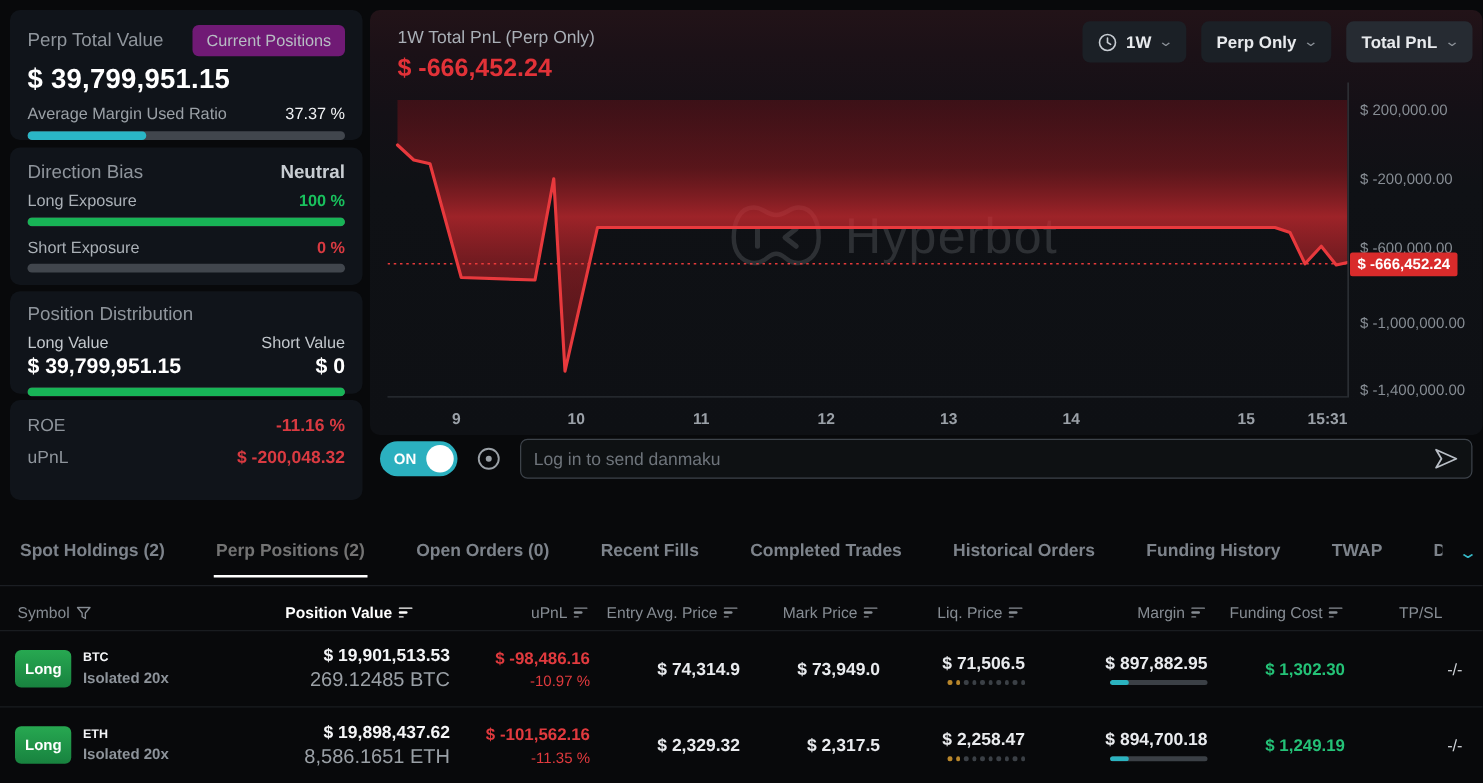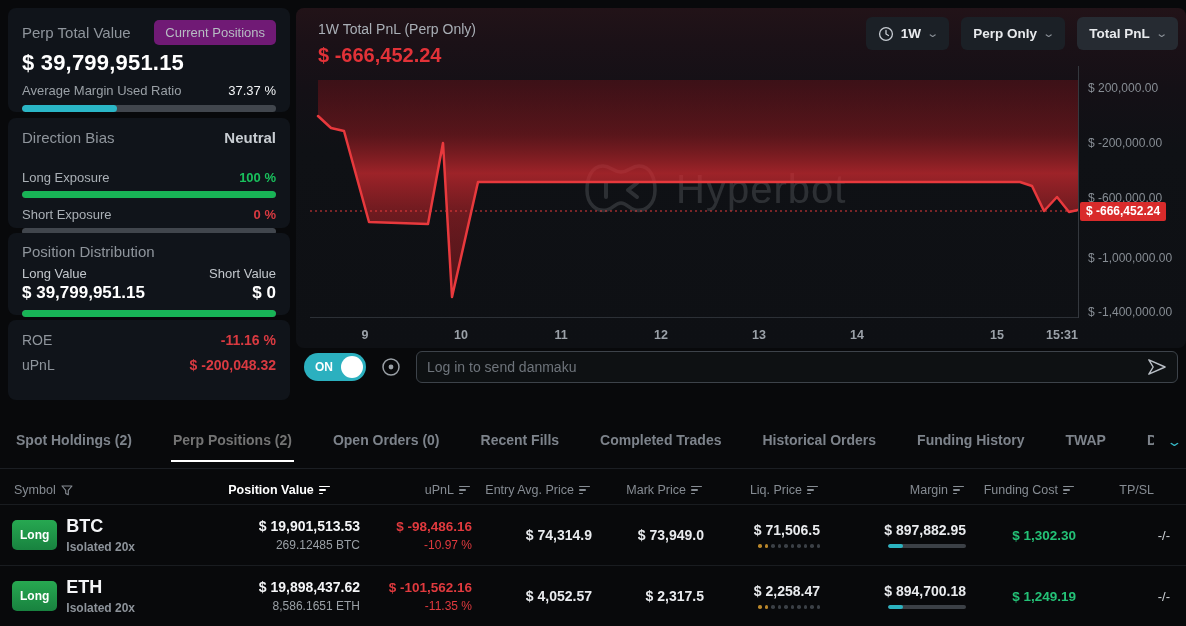--- a/index.html
+++ b/index.html
@@ -66,24 +66,24 @@
   .th.left { justify-content:flex-start; padding-left:14px; }
   .th.center { justify-content:center; color:#ffffff; font-weight:bold; }
   .sort-ico { display:inline-flex; flex-direction:column; gap:2px; }
   .sort-ico i { display:block; height:1.5px; background:#868c93; border-radius:1px; }
   .sort-ico i:nth-child(1){ width:11px; } .sort-ico i:nth-child(2){ width:7px; } .sort-ico i:nth-child(3){ width:4px; }
   .trow { position:absolute; left:0; right:0; height:61px; border-top:1px solid #191c20; }
   .cell-r { text-align:right; }
   .sym-cell { display:flex; align-items:center; gap:9px; padding-left:12px; }
   .badge-long { background:linear-gradient(180deg,#27a851,#18823f); color:#ffffff; font-size:12px; font-weight:bold;
     padding:8px 8px; border-radius:5px; }
-  .sym-name { color:#f4f5f7; font-size:18px; font-weight:bold; }
+  .sym-name { color:#f4f5f7; font-size:10px; font-weight:bold; }
   .sym-lev { color:#8d939a; font-size:12px; font-weight:bold; margin-top:3px; }
   .pv-main { color:#f4f5f7; font-size:14px; font-weight:bold; }
-  .pv-sub { color:#9aa0a6; font-size:12px; margin-top:4px; }
+  .pv-sub { color:#9aa0a6; font-size:16px; margin-top:4px; }
   .upnl { color:#e03a3e; font-size:13.5px; font-weight:bold; }
   .upnl-pct { color:#e03a3e; font-size:12px; margin-top:4px; }
   .num { color:#e9ebee; font-size:14px; font-weight:bold; }
   .liq-dots { display:flex; gap:3px; justify-content:flex-end; margin-top:6px; }
   .liq-dots b { width:3.5px; height:3.5px; border-radius:50%; background:#3b4046; }
   .liq-dots b.warn { background:#b8862b; }
   .mbar { width:78px; height:4px; border-radius:2px; background:#3b4046; margin:6px 0 0 auto; position:relative; overflow:hidden; }
   .mbar i { position:absolute; left:0; top:0; bottom:0; background:#2bb3c0; border-radius:2px; }
   .funding { color:#24c277; font-size:13.5px; font-weight:bold; }
   .tpsl { color:#cfd3d8; font-size:13px; padding-right:16px; }
@@ -107,21 +107,21 @@
     <div class="bar" style="margin-top:7px;">
       <div class="bar-fill fill-teal" style="width: 37.37%;"></div>
     </div>
   </div>
 
   <div class="card" style="left:8px; top:118px; width:282px; height:110px; padding:11px 14px;">
     <div class="row-sb">
       <span class="lbl">Direction Bias</span>
       <span style="color:#c8cdd2; font-size:15px; font-weight:bold;">Neutral</span>
     </div>
-    <div class="row-sb" style="margin-top:24px;">
+    <div class="row-sb" style="margin-top:7px;">
       <span class="lbl-sm" style="color:#aab0b6;">Long Exposure</span>
       <span class="lbl-sm green-txt" style="font-weight:bold;">100 %</span>
     </div>
     <div class="bar" style="margin-top:6px;">
       <div class="bar-fill fill-green" style="width: 100%;"></div>
     </div>
     <div class="row-sb" style="margin-top:9px;">
       <span class="lbl-sm" style="color:#aab0b6;">Short Exposure</span>
       <span class="lbl-sm red-txt" style="font-weight:bold;">0 %</span>
     </div>
@@ -375,21 +375,21 @@
       </span>
     </div>
     <div class="cell-r">
       <div class="pv-main">$ 19,898,437.62</div>
       <div class="pv-sub">8,586.1651 ETH</div>
     </div>
     <div class="cell-r">
       <div class="upnl">$ -101,562.16</div>
       <div class="upnl-pct">-11.35 %</div>
     </div>
-    <div class="cell-r num">$ 4,052.57</div>
+    <div class="cell-r num">$ 2,329.32</div>
     <div class="cell-r num">$ 2,317.5</div>
     <div class="cell-r">
       <div class="num">$ 2,258.47</div>
       <div class="liq-dots">
           <b class="warn"></b>
           <b class="warn"></b>
           <b></b>
           <b></b>
           <b></b>
           <b></b>

